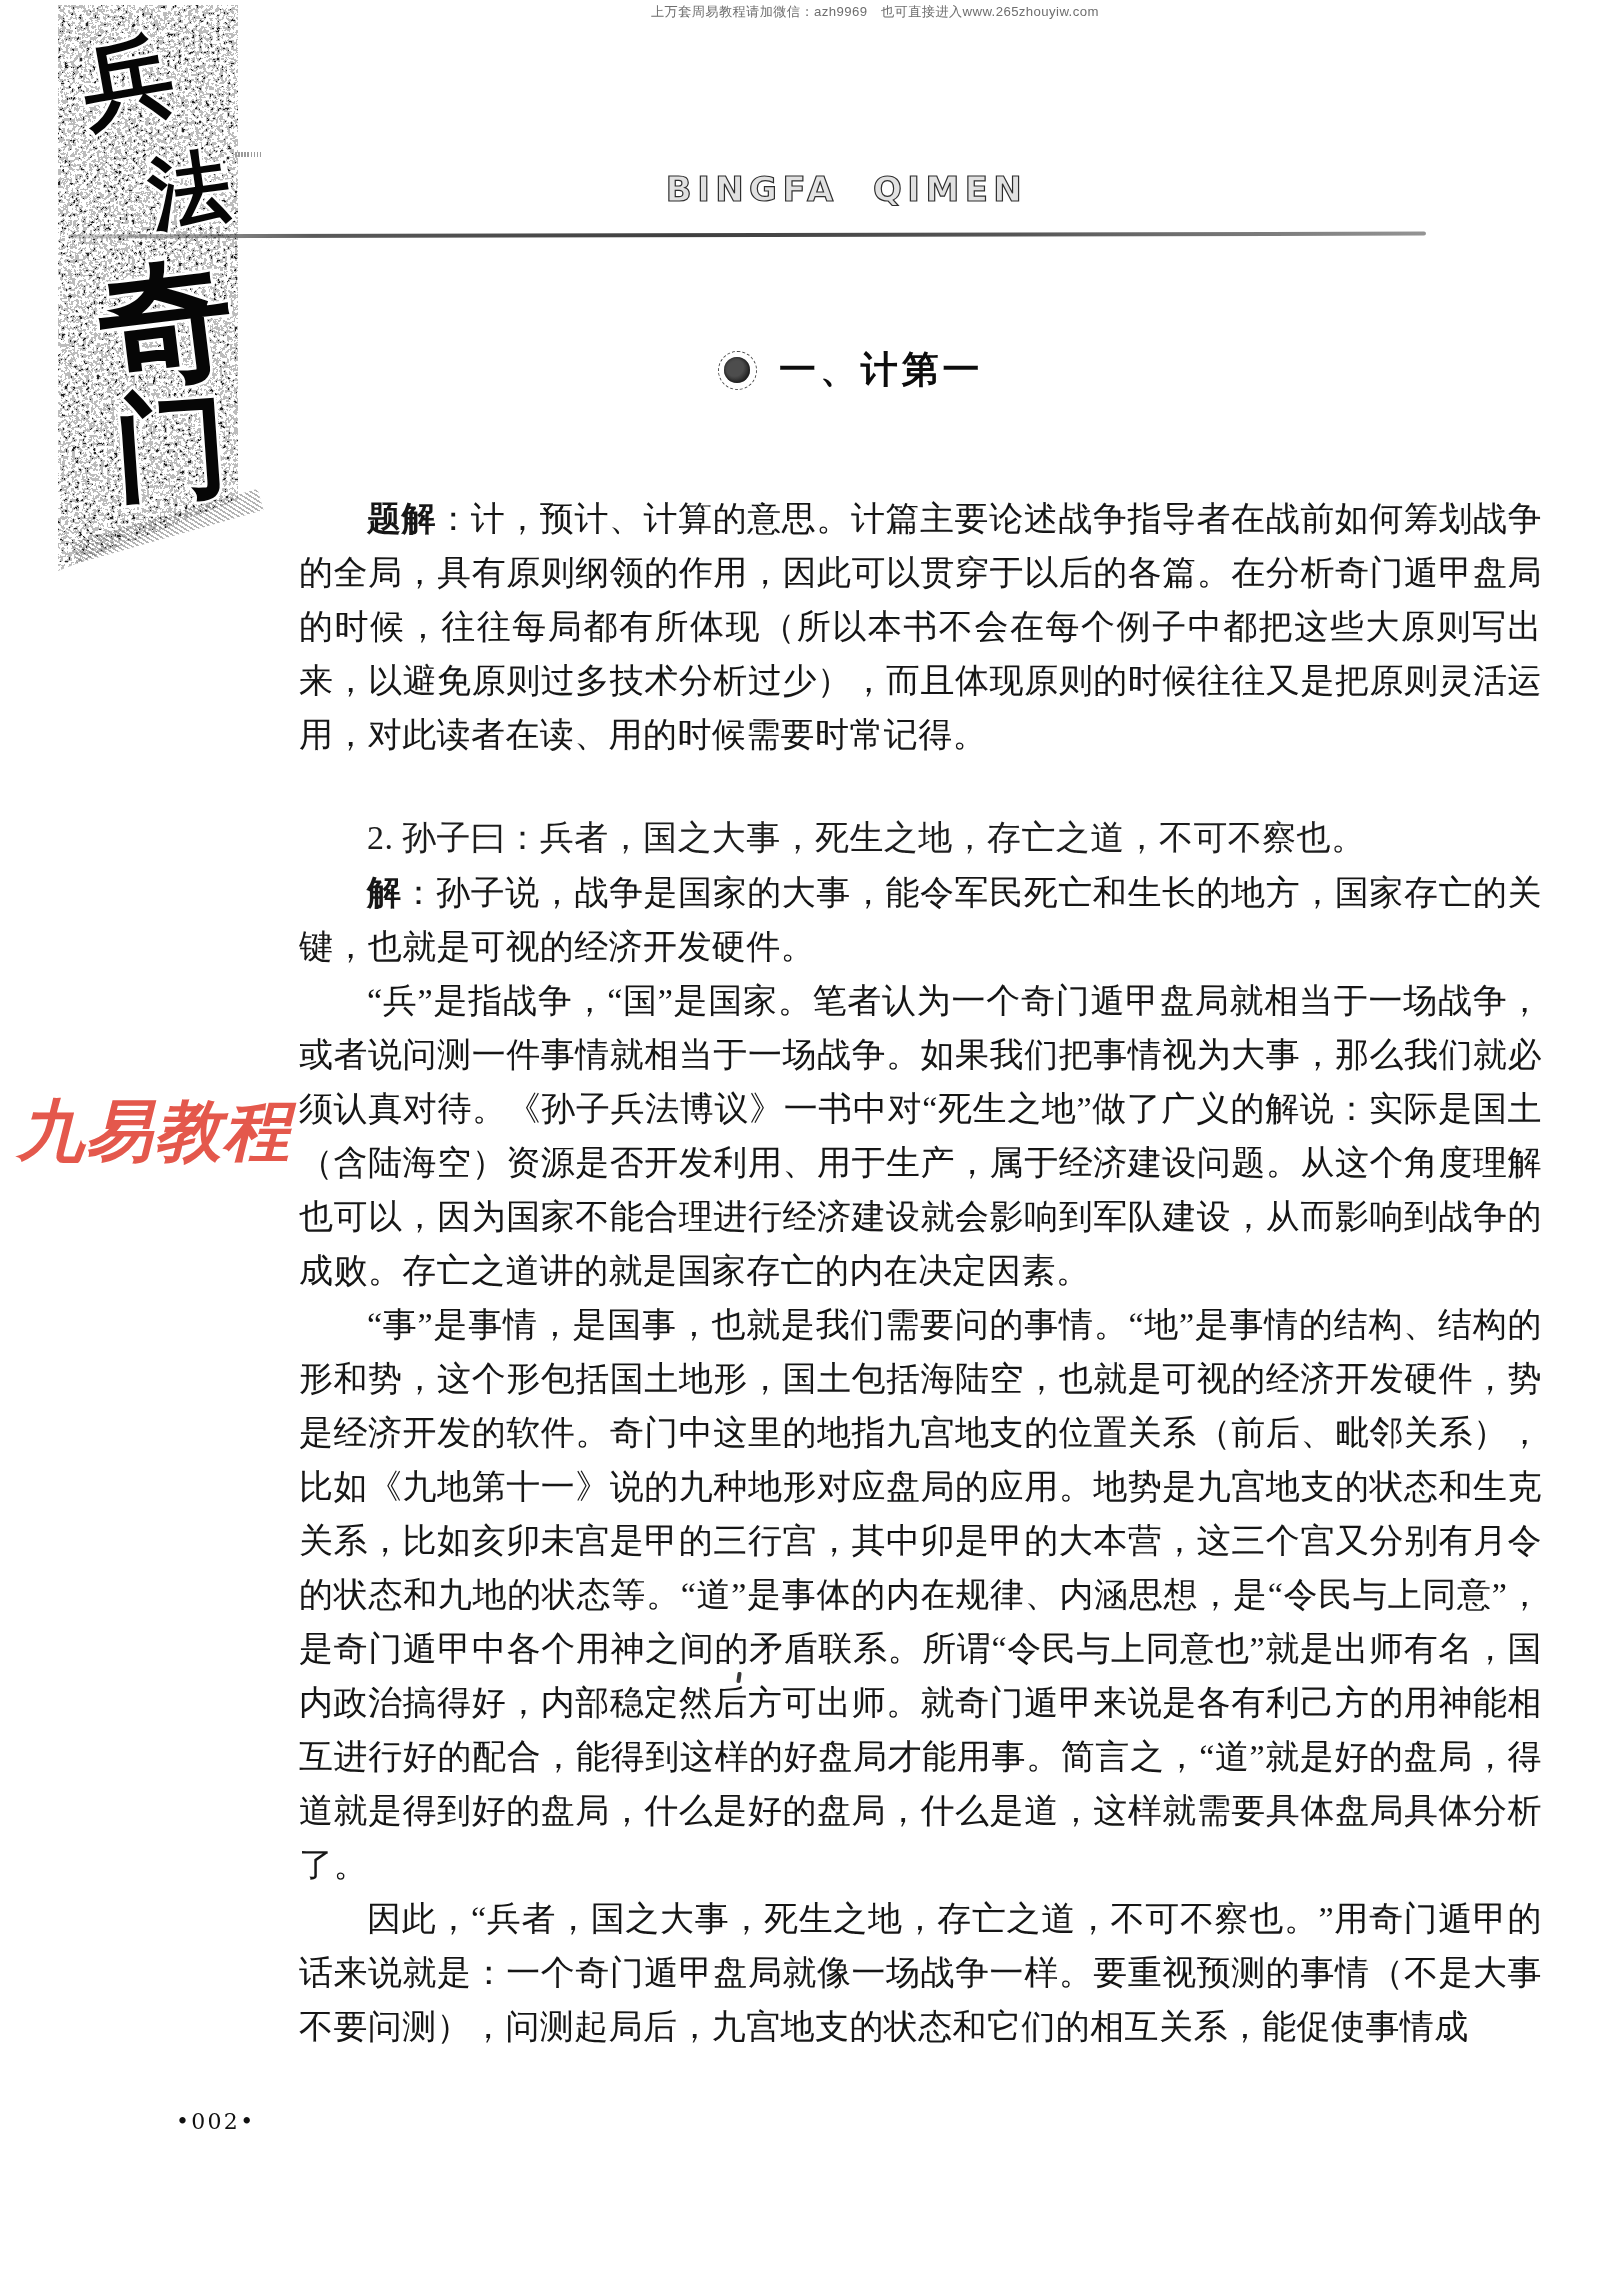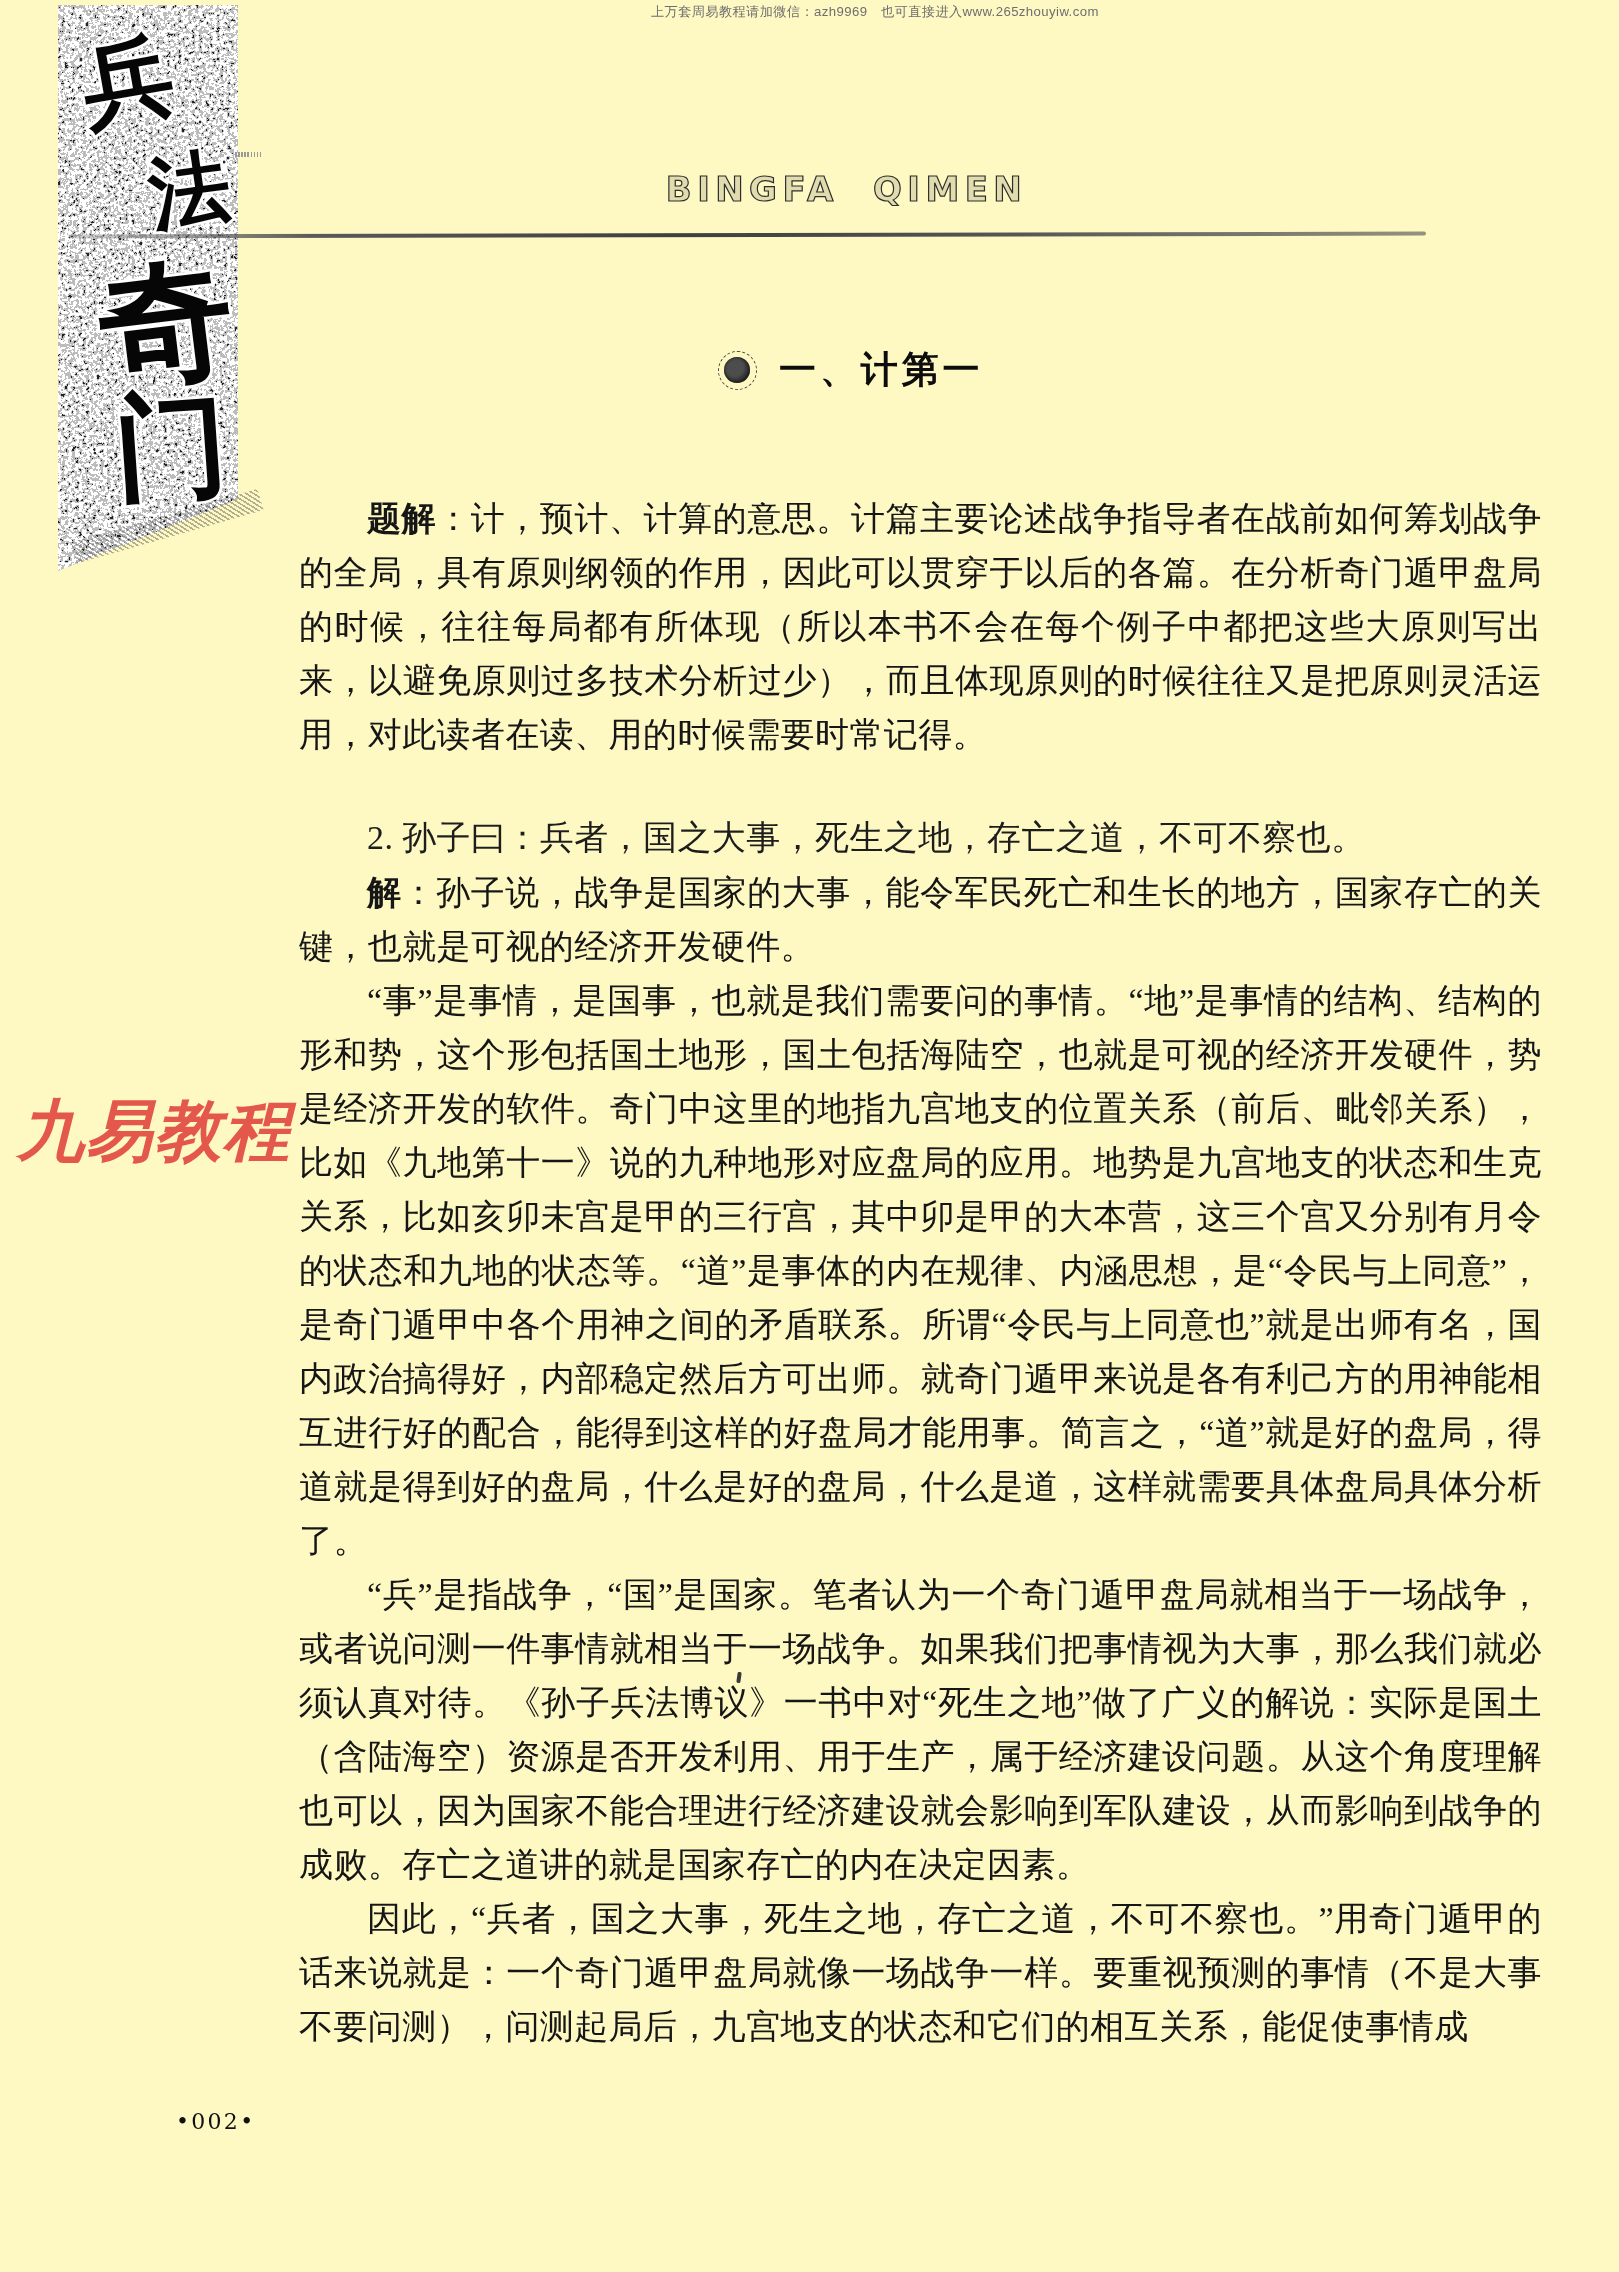--- a/index.html
+++ b/index.html
@@ -1,19 +1,19 @@
 <!DOCTYPE html>
 <html style="font-size:12.4px"><head>
 <meta charset="utf-8">
 <style>
   html, body { margin: 0; padding: 0; background: #888; }
   .page {
     position: relative;
     width: 1620px; height: 2273px;
-    background: #fef9c3;
+    background: #ffffff;
     margin: 0 auto;
     overflow: hidden;
     font-family: "Liberation Serif", serif;
     color: #161616;
   }
 
   
   .top-watermark {
     position: absolute; left: 651px; top: 3.1px;
     font-size: 13.2px; letter-spacing: 0.4px;
@@ -154,22 +154,22 @@
   <div class="header-latin">BINGFA QIMEN</div>
   <div class="header-rule"></div>
 
   <div class="section-bullet"></div>
   <h1 class="chapter-title" style="margin:0;">一、计第一</h1>
 
   <div class="body-text">
     <p><b>题解</b><span>：计，预计、计算的意思。计篇主要论述战争指导者在战前如何筹划战争的全局，具有原则纲领的作用，因此可以贯穿于以后的各篇。在分析奇门遁甲盘局的时候，往往每局都有所体现（所以本书不会在每个例子中都把这些大原则写出来，以避免原则过多技术分析过少），而且体现原则的时候往往又是把原则灵活运用，对此读者在读、用的时候需要时常记得。</span></p>
     <p class="quote-line"><span>2. 孙子曰：兵者，国之大事，死生之地，存亡之道，不可不察也。</span></p>
     <p><b>解</b><span>：孙子说，战争是国家的大事，能令军民死亡和生长的地方，国家存亡的关键，也就是可视的经济开发硬件。</span></p>
+    <p><span>“兵”是指战争，“国”是国家。笔者认为一个奇门遁甲盘局就相当于一场战争，或者说问测一件事情就相当于一场战争。如果我们把事情视为大事，那么我们就必须认真对待。《孙子兵法博议》一书中对“死生之地”做了广义的解说：实际是国土（含陆海空）资源是否开发利用、用于生产，属于经济建设问题。从这个角度理解也可以，因为国家不能合理进行经济建设就会影响到军队建设，从而影响到战争的成败。存亡之道讲的就是国家存亡的内在决定因素。</span></p>
     <p><span>“事”是事情，是国事，也就是我们需要问的事情。“地”是事情的结构、结构的形和势，这个形包括国土地形，国土包括海陆空，也就是可视的经济开发硬件，势是经济开发的软件。奇门中这里的地指九宫地支的位置关系（前后、毗邻关系），比如《九地第十一》说的九种地形对应盘局的应用。地势是九宫地支的状态和生克关系，比如亥卯未宫是甲的三行宫，其中卯是甲的大本营，这三个宫又分别有月令的状态和九地的状态等。“道”是事体的内在规律、内涵思想，是“令民与上同意”，是奇门遁甲中各个用神之间的矛盾联系。所谓“令民与上同意也”就是出师有名，国内政治搞得好，内部稳定然后方可出师。就奇门遁甲来说是各有利己方的用神能相互进行好的配合，能得到这样的好盘局才能用事。简言之，“道”就是好的盘局，得道就是得到好的盘局，什么是好的盘局，什么是道，这样就需要具体盘局具体分析了。</span></p>
-    <p><span>“兵”是指战争，“国”是国家。笔者认为一个奇门遁甲盘局就相当于一场战争，或者说问测一件事情就相当于一场战争。如果我们把事情视为大事，那么我们就必须认真对待。《孙子兵法博议》一书中对“死生之地”做了广义的解说：实际是国土（含陆海空）资源是否开发利用、用于生产，属于经济建设问题。从这个角度理解也可以，因为国家不能合理进行经济建设就会影响到军队建设，从而影响到战争的成败。存亡之道讲的就是国家存亡的内在决定因素。</span></p>
     <p><span>因此，“兵者，国之大事，死生之地，存亡之道，不可不察也。”用奇门遁甲的话来说就是：一个奇门遁甲盘局就像一场战争一样。要重视预测的事情（不是大事不要问测），问测起局后，九宫地支的状态和它们的相互关系，能促使事情成</span></p>
   </div>
 
   <div class="speck-b"></div>
 
   <div class="red-watermark" style="color: rgb(228, 88, 76); font-style: italic;">九易教程</div>
 
   <div class="page-number">•002•</div>
 
 </div>

